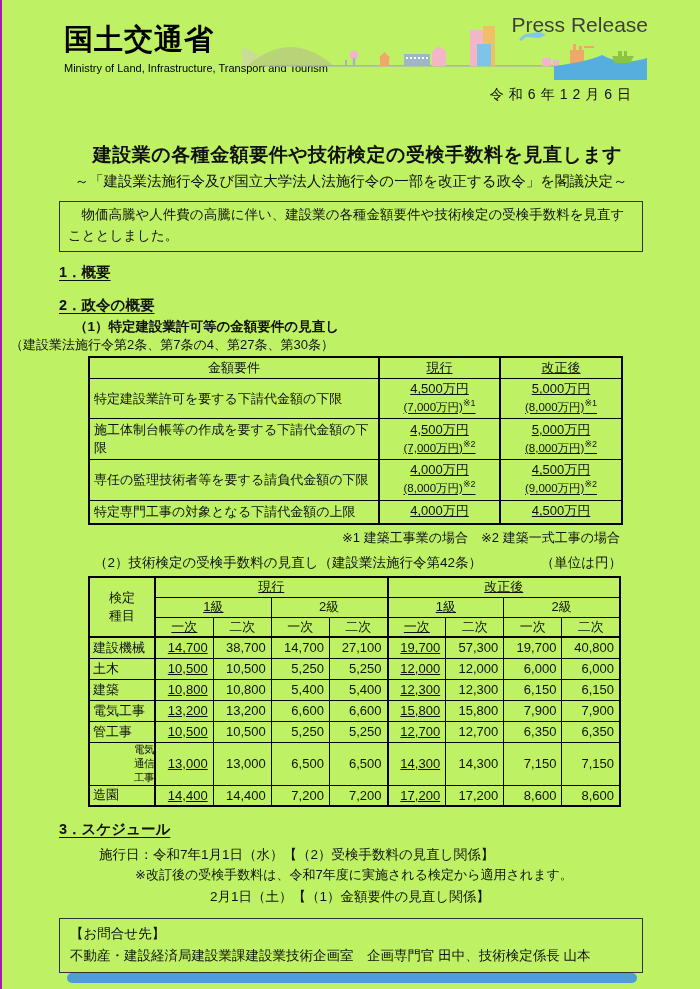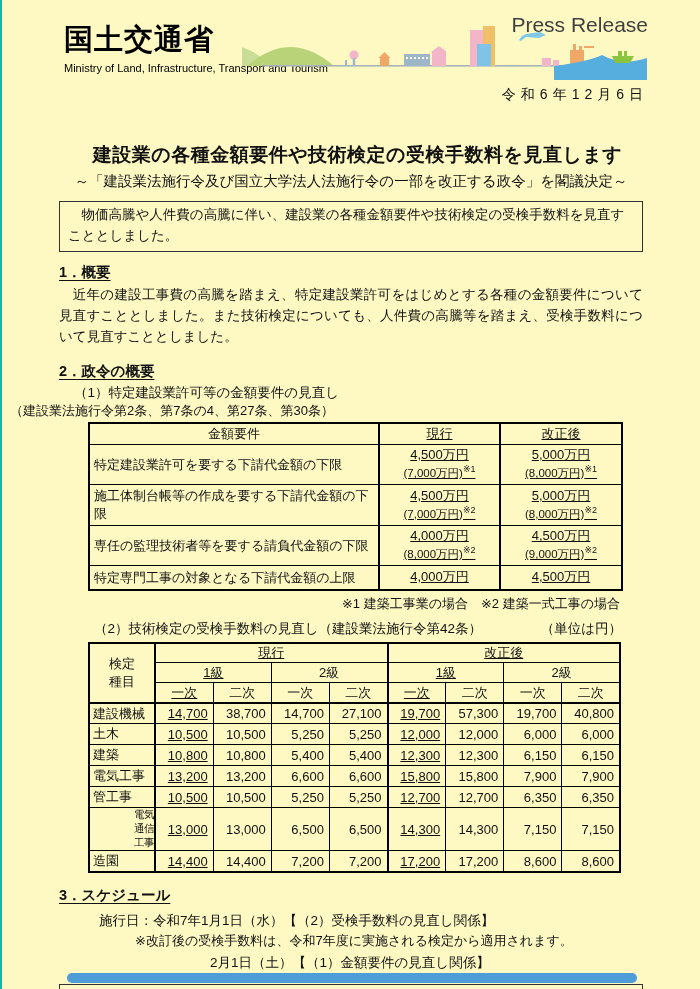--- a/index.html
+++ b/index.html
@@ -1,42 +1,42 @@
 <!DOCTYPE html>
 <html><head>
 <meta charset="utf-8">
 <style>
   * { margin:0; padding:0; box-sizing:border-box; }
   html,body { background:#fff; }
   body { font-family:"Liberation Sans","DejaVu Sans",sans-serif; color:#111; }
-  .page { position:relative; width:700px; height:989px; background:#fef9c3; overflow:hidden;
-          border-left:2px solid #14b8a6; }
+  .page { position:relative; width:700px; height:989px; background:#bef264; overflow:hidden;
+          border-left:2px solid #a21caf; }
 
   
   .header { position:relative; height:130px; }
   .logo { position:absolute; left:62px; top:20px; }
   .logo-jp { font-size:29px; font-weight:bold; letter-spacing:1px; color:#000; }
   .logo-en { font-size:11px; color:#000; margin-top:2px; letter-spacing:0px; }
   .illustration { position:absolute; left:240px; top:22px; width:405px; height:58px; }
   .press-release { position:absolute; right:52px; top:13px; font-size:21px; color:#3f3f3f; }
-  .date-block { position:absolute; right:52px; top:86px; text-align:right; }
+  .date-block { position:absolute; right:64px; top:86px; text-align:right; }
   .date-line { font-size:14px; letter-spacing:5px; }
   .dept-line { font-size:14px; margin-top:3px; letter-spacing:1px; }
 
   
   .doc-title { text-align:center; font-size:19px; font-weight:bold; margin-top:12px; letter-spacing:0.5px;padding-left:13px; }
   .doc-subtitle { text-align:center; font-size:14.5px; margin-top:4px; }
 
   .lead-box { margin:10px 57px 0; border:1px solid #333; padding:3px 8px 4px; font-size:13.5px; line-height:1.55; }
 
   .h-wrap { margin-left:57px; }
   .h-txt { font-size:14.5px; font-weight:bold; text-decoration:underline; text-underline-offset:3px; }
   .body-text { margin:3px 57px 0; font-size:13.5px; line-height:1.55; text-align:justify; }
 
-  .sub-h { margin:3px 0 0 72px; font-size:13.5px; }
+  .sub-h { margin:3px 0 0 72px; font-size:13.5px;font-weight:bold; }
   .law-ref { margin:0 79px 2px 8px; font-size:13px; }
 
   
   table { border-collapse:collapse; }
   .t1 { margin:1px 0 0 86px; width:533px; border:2px solid #000; table-layout:fixed; }
   .t1 th, .t1 td { border:1px solid #000; font-size:13px; font-weight:normal; }
   .t1 th { height:22px; text-align:center; }
   .t1 .c-label { width:290px; }
   .t1 .c-cur { width:121px; }
   .t1 .c-rev { width:122px; }
@@ -144,21 +144,20 @@
       <div class="date-line">令和6年12月6日</div>
     </div>
   </div>
 
   <div class="doc-title">建設業の各種金額要件や技術検定の受検手数料を見直します</div>
   <div class="doc-subtitle">～「建設業法施行令及び国立大学法人法施行令の一部を改正する政令」を閣議決定～</div>
 
   <div class="lead-box">　物価高騰や人件費の高騰に伴い、建設業の各種金額要件や技術検定の受検手数料を見直すこととしました。</div>
 
   <div class="h-wrap mt11"><span class="h-txt">1．概要</span></div>
-  <div class="body-text">　近年の建設工事費の高騰を踏まえ、特定建設業許可をはじめとする各種の金額要件について見直すこととしました。また技術検定についても、人件費の高騰等を踏まえ、受検手数料について見直すこととしました。</div>
 
   <div class="h-wrap mt8"><span class="h-txt">2．政令の概要</span></div>
   <div class="sub-h">（1）特定建設業許可等の金額要件の見直し</div>
   <div class="law-ref">（建設業法施行令第2条、第7条の4、第27条、第30条）</div>
 
   <table class="t1">
     <colgroup>
         <col class="c-label">
         <col class="c-cur">
         <col class="c-rev">

